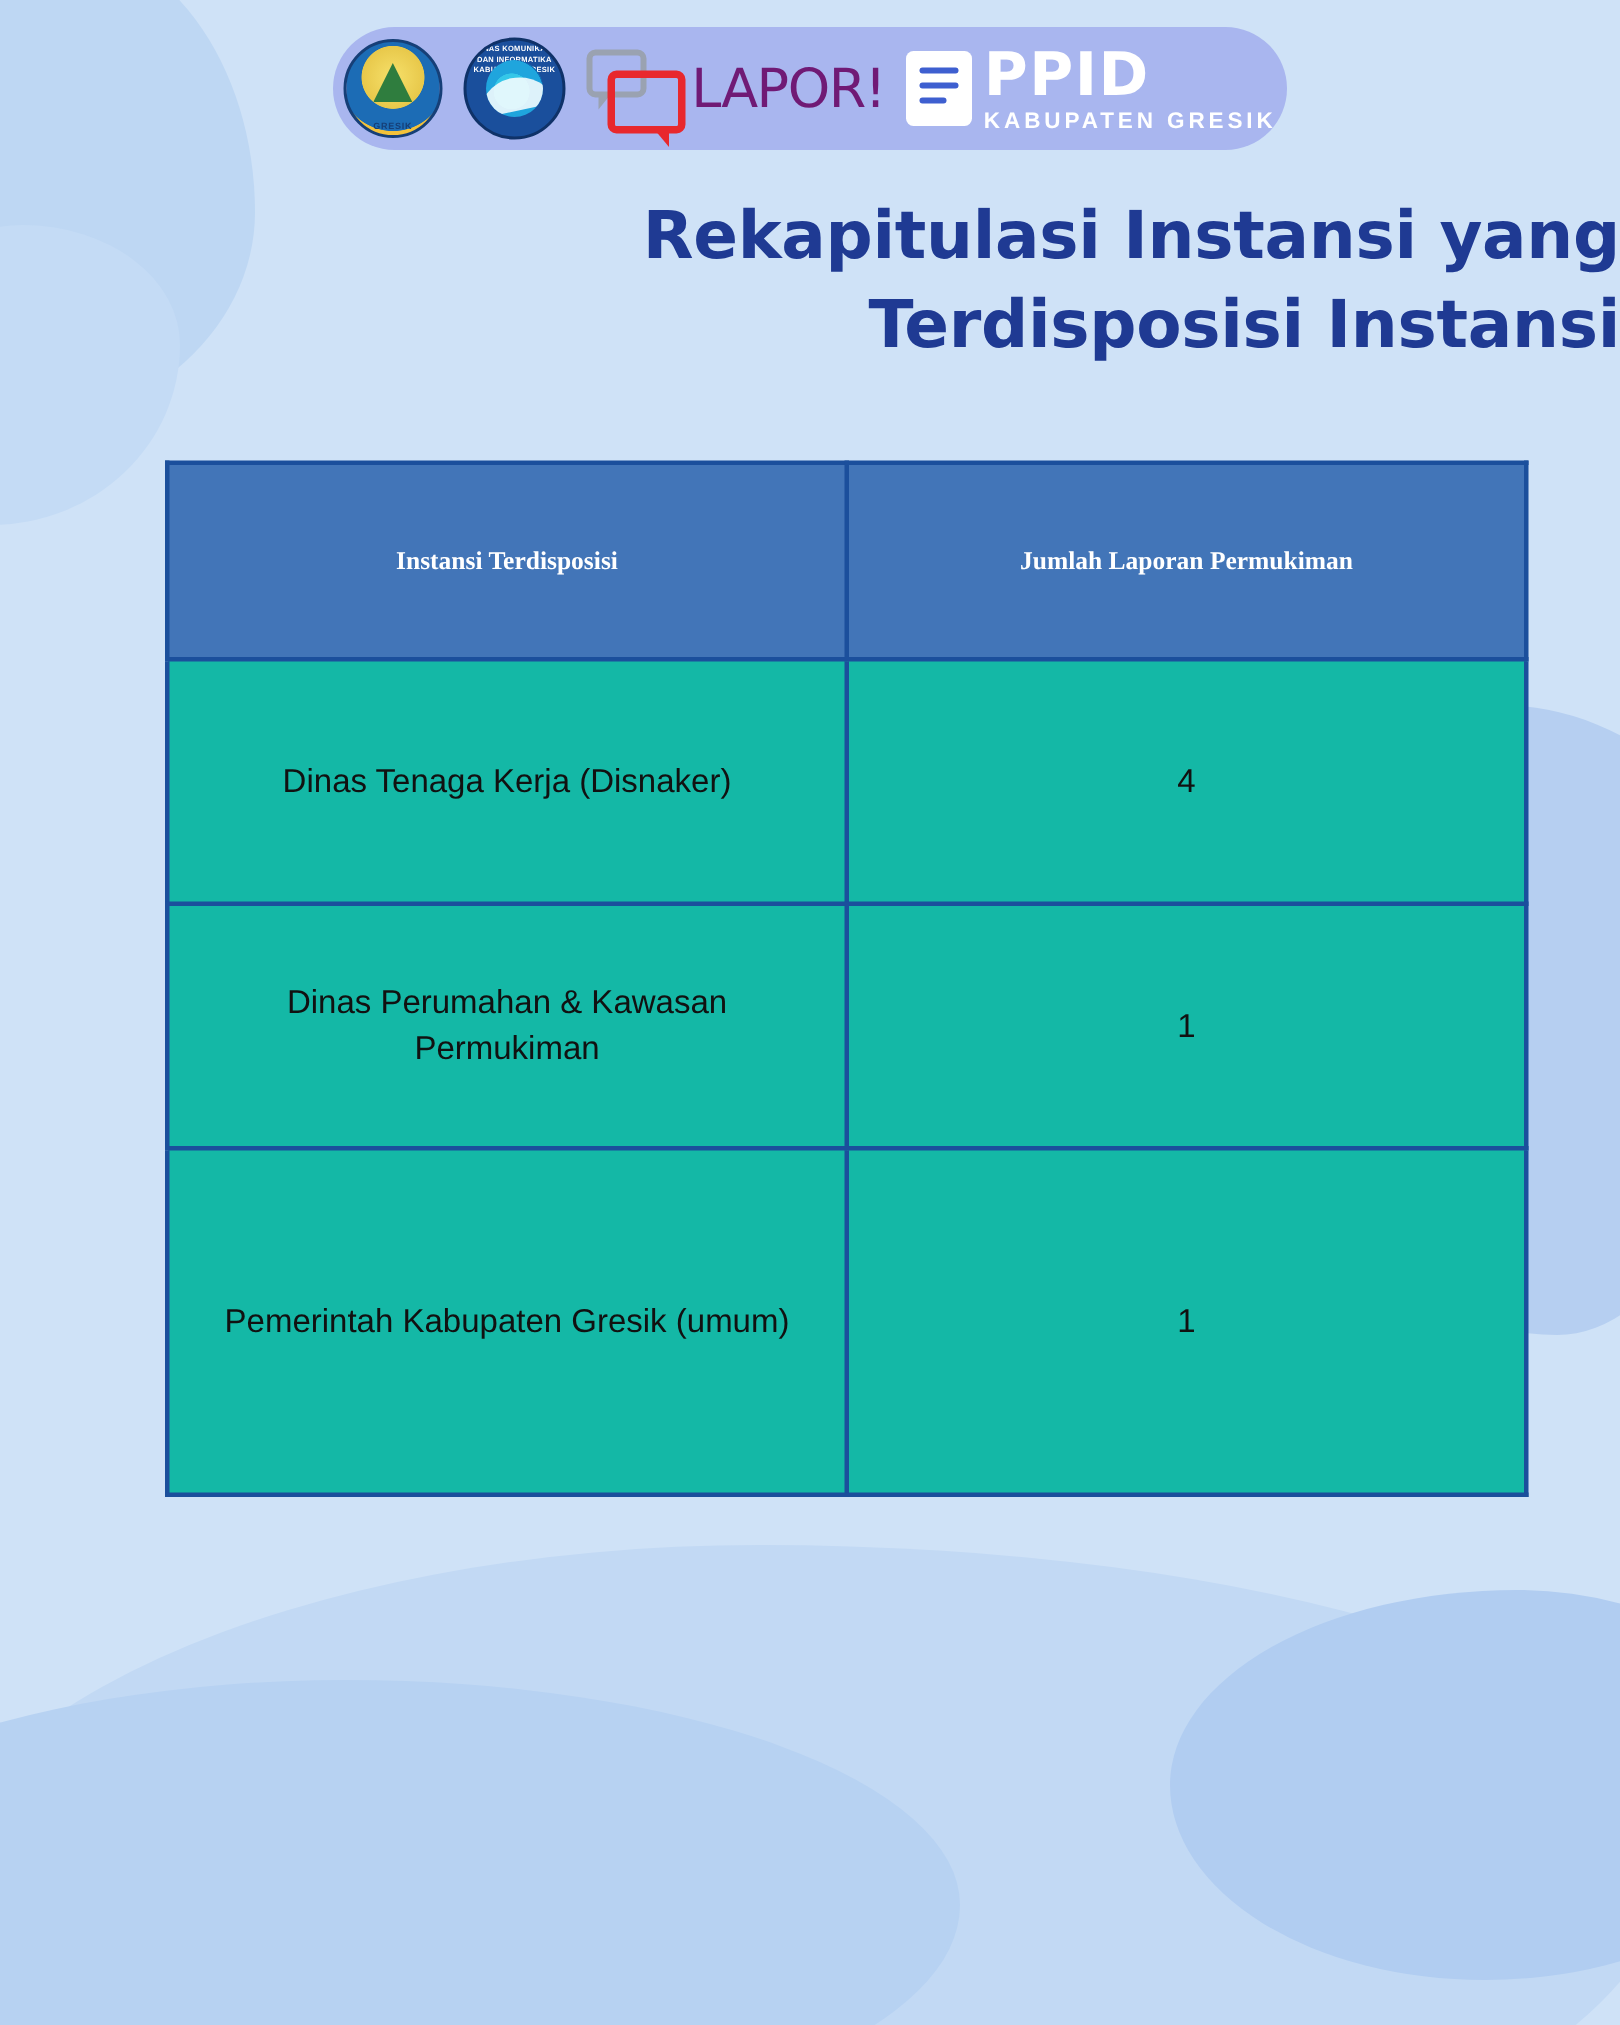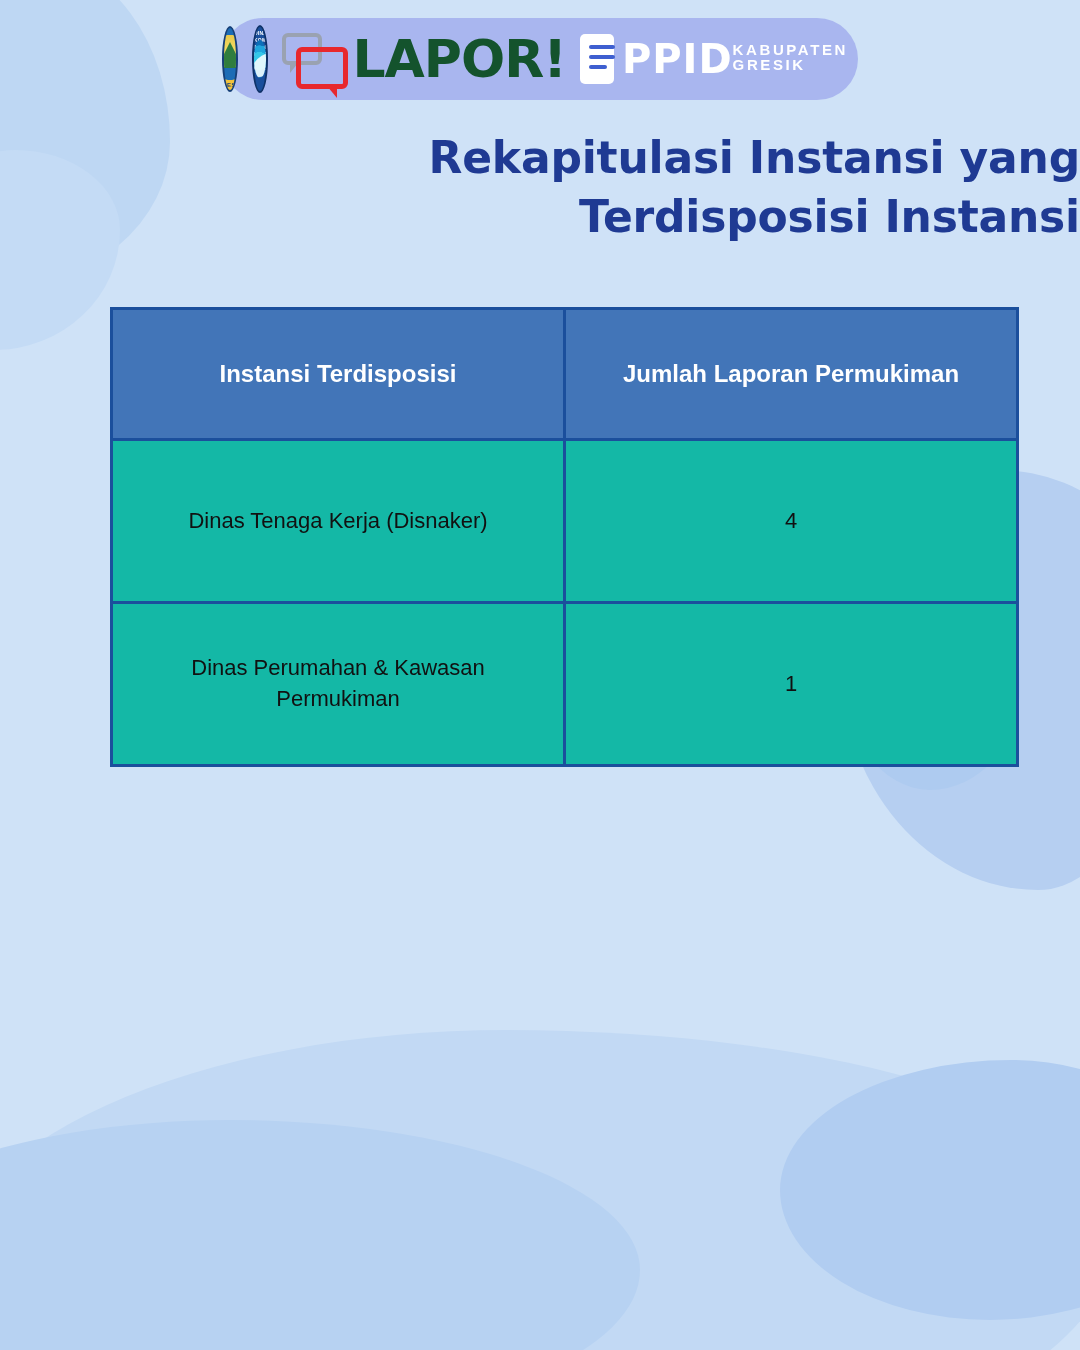--- a/index.html
+++ b/index.html
@@ -223,23 +223,23 @@
     content: "";
     position: absolute;
     right: 6px;
     bottom: -14px;
     width: 0;
     height: 0;
     border-right: 10px solid #e8282d;
     border-bottom: 12px solid transparent;
   }
   .lapor-text {
-    font-size: 52px;
-    font-weight: 700;
-    color: #14532d;
+    font-size: 36px;
+    font-weight: 400;
+    color: #701a75;
     letter-spacing: -1px;
     font-family: "DejaVu Sans", sans-serif;
   }
 
   .ppid-logo {
     display: flex;
     align-items: center;
     gap: 8px;
   }
   .ppid-doc {
@@ -254,21 +254,21 @@
     left: 9px;
     height: 4px;
     background: #3e5fd0;
     border-radius: 2px;
   }
   .ppid-doc .ln1 { top: 11px; width: 26px; }
   .ppid-doc .ln2 { top: 21px; width: 26px; }
   .ppid-doc .ln3 { top: 31px; width: 18px; }
   .ppid-text-wrap {
     display: flex;
-    flex-direction: row;
+    flex-direction: column;
     line-height: 1;
   }
   .ppid-main {
     font-size: 40px;
     font-weight: 800;
     color: #ffffff;
     letter-spacing: 1px;
     font-family: "DejaVu Sans", sans-serif;
   }
   .ppid-sub {
@@ -308,24 +308,25 @@
   }
   table.recap th,
   table.recap td {
     border: 3px solid #1b4f9c;
     text-align: center;
     vertical-align: middle;
   }
   table.recap th {
     background: #4275b8;
     color: #ffffff;
-    font-size: 24px;
+    font-size: 17px;
     font-weight: 700;
     height: 116px;
     padding: 6px 10px;
+    font-family: Liberation Serif, serif;
   }
   table.recap td {
     background: #14b8a6;
     color: #111111;
     font-size: 22px;
     padding: 14px 16px;
     line-height: 1.4;
   }
   .col-a { width: 430px; }
   .col-b { width: 430px; }
@@ -394,17 +395,21 @@
       </thead>
       <tbody>
         <tr class="row-1">
           <td>Dinas Tenaga Kerja (Disnaker)</td>
           <td>4</td>
         </tr>
         <tr class="row-2">
           <td>Dinas Perumahan &amp; Kawasan Permukiman</td>
           <td>1</td>
         </tr>
+        <tr class="row-3">
+          <td>Pemerintah Kabupaten Gresik (umum)</td>
+          <td>1</td>
+        </tr>
       </tbody>
     </table>
   </div>
 
 </div>
 
 </body></html>

